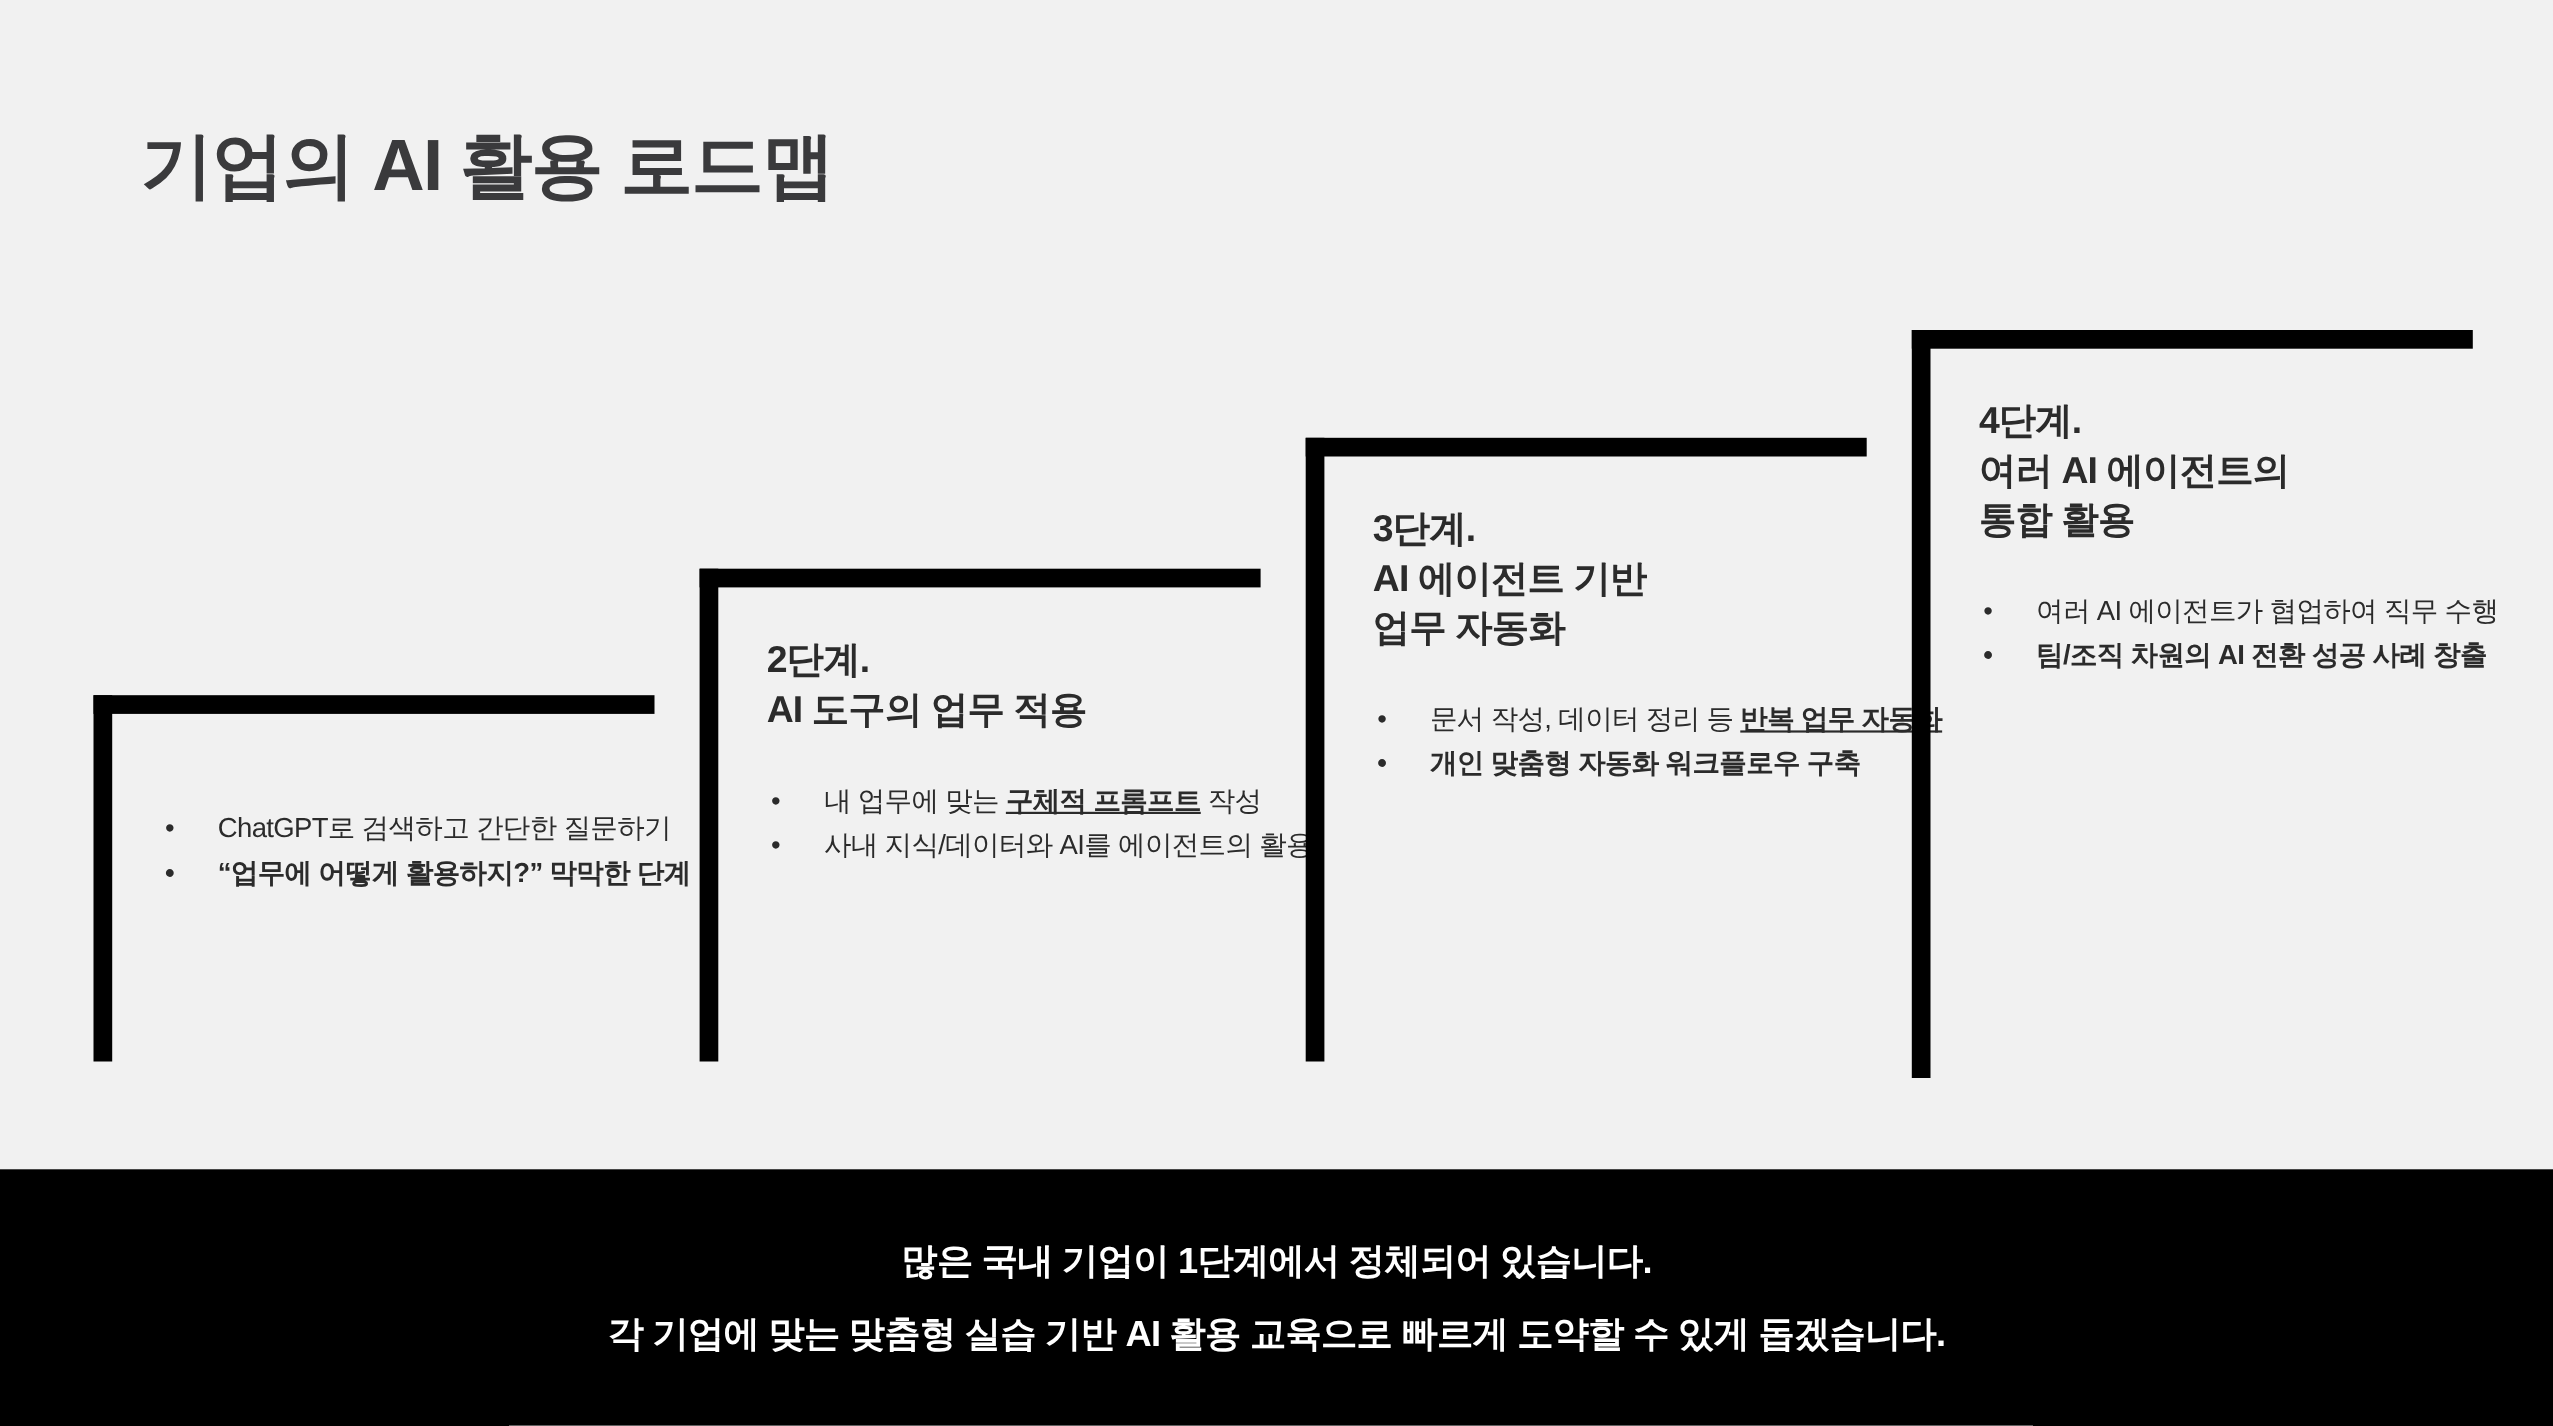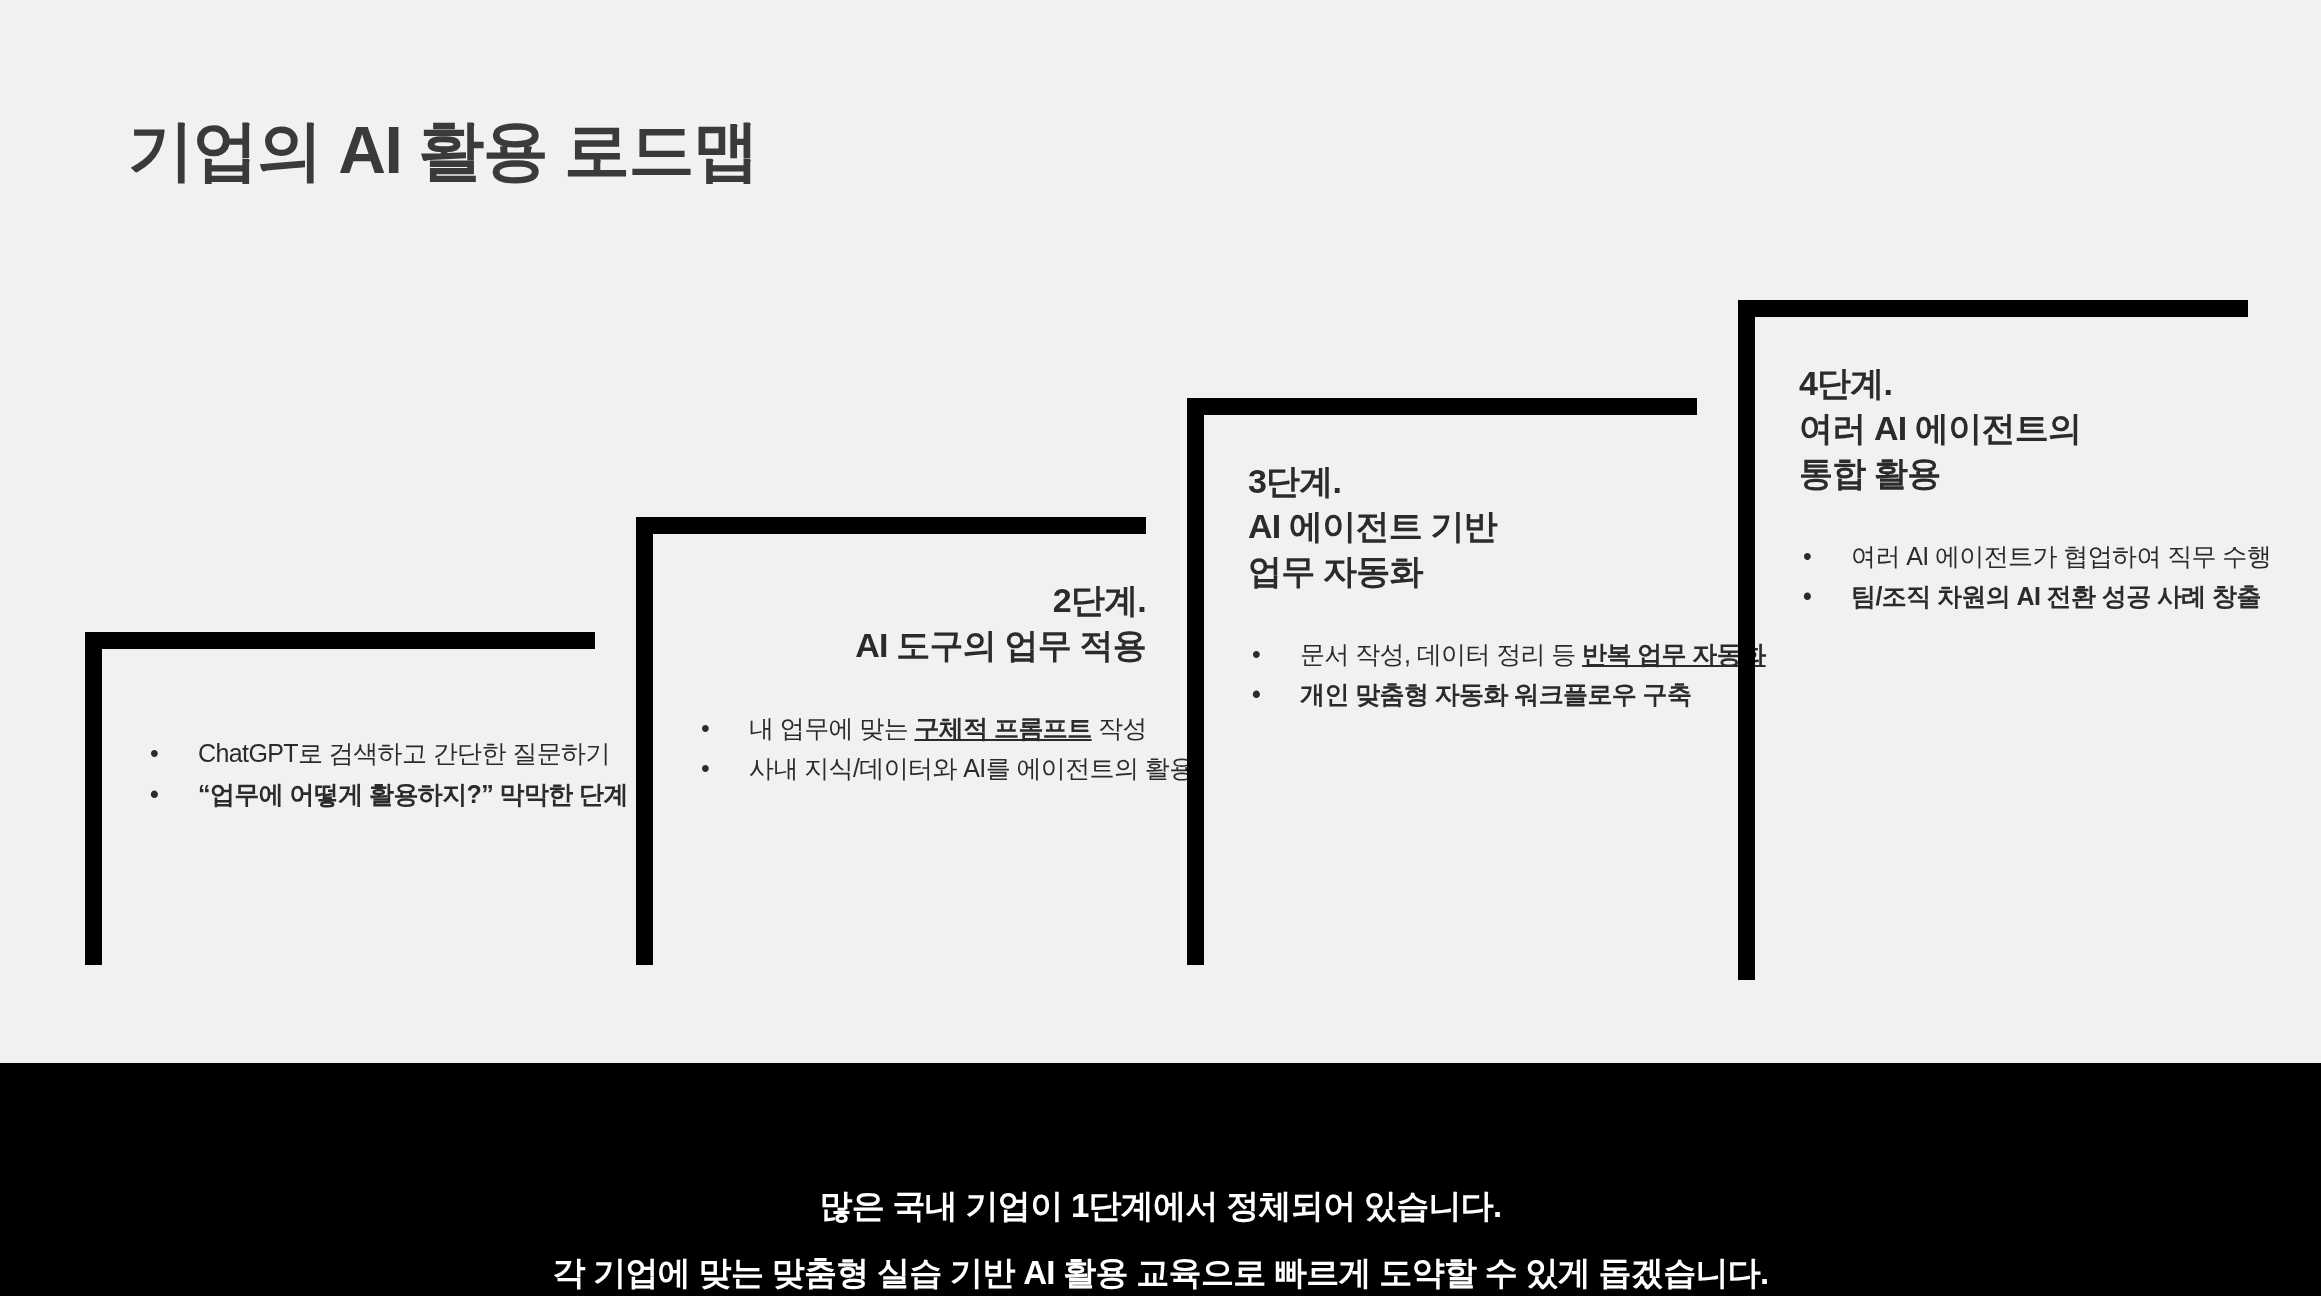--- a/index.html
+++ b/index.html
@@ -26,21 +26,21 @@
 
   
   .stage-card {
     position:absolute;
     width:510px;
     border-left:17px solid #000;
     border-top:17px solid #000;
     padding:44px 0 0 44px;
   }
   #stage-card-1 { left:85px;   top:632px; height:333px; }
-  #stage-card-2 { left:636px;  top:517px; height:448px;text-align:right; }
+  #stage-card-2 { left:636px;  top:517px; height:448px; }
   #stage-card-3 { left:1187px; top:398px; height:567px; }
   #stage-card-4 { left:1738px; top:300px; height:680px; }
 
   .stage-heading {
     font-size:34px;
     font-weight:bold;
     line-height:1.32;
     letter-spacing:-0.8px;
     color:#2b2b2b;
     white-space:pre-line;
@@ -75,21 +75,21 @@
   #bottom-banner {
     position:absolute;
     left:0;
     top:1063px;
     width:2321px;
     height:233px;
     background:#000;
     display:flex;
     flex-direction:column;
     align-items:center;
-    justify-content:flex-end;
+    justify-content:center;
     gap:22px;
   }
   #bottom-banner .banner-line {
     color:#ffffff;
     font-size:33px;
     font-weight:bold;
     letter-spacing:-0.7px;
     white-space:nowrap;
     text-align:center;
   }

